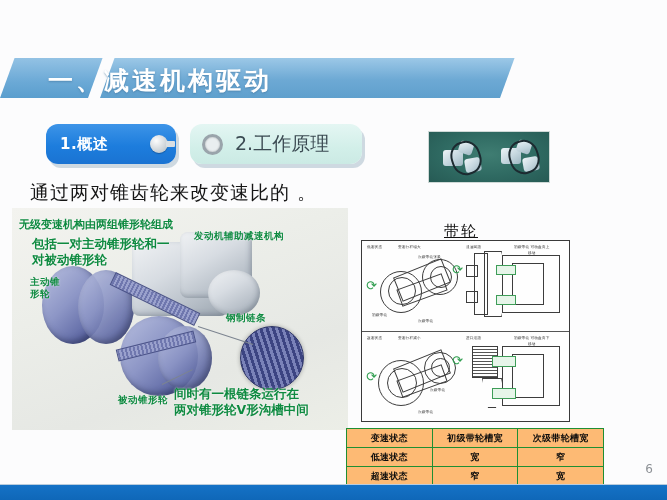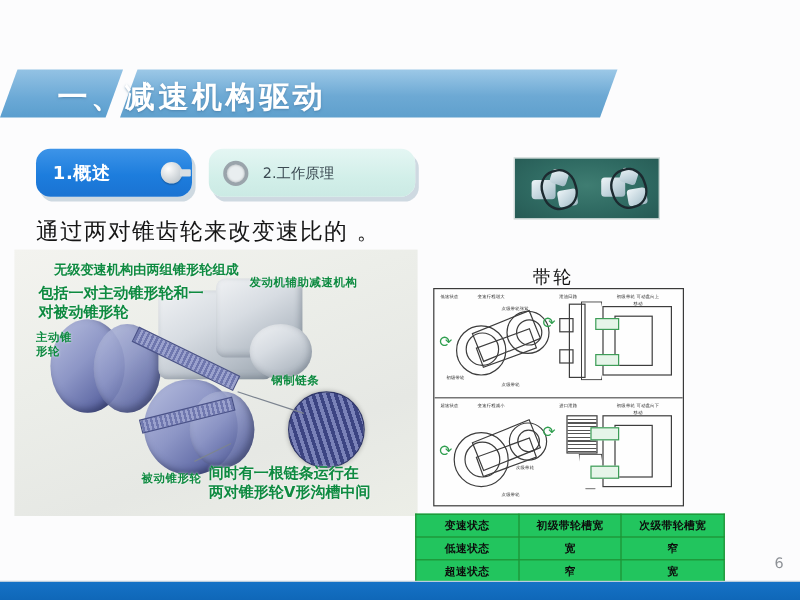--- a/index.html
+++ b/index.html
@@ -29,20 +29,21 @@
     letter-spacing:3px;
     text-shadow:0 1px 2px rgba(60,110,150,.55);
     white-space:nowrap;
   }
 
   
   .steps{position:absolute;left:30px;top:124px;display:flex;align-items:center;}
   .chip{
     position:relative;border-radius:12px;height:40px;display:flex;align-items:center;
     box-shadow:3px 4px 0 rgba(150,175,190,.45);
+    margin-left:16px;
   }
   .chip-a{
     width:116px;background:linear-gradient(180deg,#3d94e8 0%,#1d7ddd 55%,#1a73d2 100%);
     padding-left:14px;
   }
   .chip-a .lbl{color:#fff;font-size:15px;font-weight:bold;letter-spacing:.5px;}
   .chip-a .knob{
     position:absolute;right:8px;top:11px;width:18px;height:18px;border-radius:50%;
     background:radial-gradient(circle at 35% 32%,#fdfdfd,#c6cdd2 70%,#9fa9b0);
     box-shadow:0 1px 1px rgba(0,0,0,.25);
@@ -53,21 +54,21 @@
   }
   .chip-b{
     width:160px;background:linear-gradient(180deg,#e4f6f3 0%,#d2efe9 60%,#cbeae4 100%);
     margin-left:14px;padding-left:12px;
   }
   .chip-b .ring{
     width:15px;height:15px;border-radius:50%;
     border:3px solid #9aa4ab;background:#e9eef0;margin-right:12px;flex:none;
     box-shadow:inset 0 0 2px rgba(0,0,0,.3);
   }
-  .chip-b .lbl{color:#3b4a52;font-size:12px;}
+  .chip-b .lbl{color:#3b4a52;font-size:19px;}
 
   
   .lead{
     position:absolute;left:30px;top:180px;font-size:19px;color:#161616;
     letter-spacing:1px;font-weight:500;
   }
 
   
   .cvt-photo{
     position:absolute;left:428px;top:131px;width:120px;height:50px;
@@ -115,40 +116,40 @@
   .gtxt{
     position:absolute;color:#0e8a40;font-weight:bold;line-height:1.28;
     text-shadow:0 0 2px rgba(255,255,255,.85);white-space:pre-line;
   }
   .gtxt.big{font-size:12.5px;}
   .gtxt.mid{font-size:11px;}
   .gtxt.sm{font-size:9.5px;letter-spacing:.5px;}
 
   
   .panel-title{
-    position:absolute;left:444px;top:222px;font-size:15px;color:#111;letter-spacing:2px;
+    position:absolute;left:444px;top:222px;font-size:15px;color:#111;letter-spacing:2px;text-decoration:underline;
   }
   .tech-panel{
     position:absolute;left:361px;top:240px;width:207px;height:180px;
     background:#fefefe;border:1px solid #3a3a3a;overflow:hidden;
   }
   .tp-half{position:absolute;left:0;width:207px;height:90px;}
   .tp-half.top{top:0;}
   .tp-half.bot{top:90px;border-top:1px solid #555;}
   .tp-lbl{position:absolute;font-size:3.6px;color:#2a2a2a;white-space:nowrap;letter-spacing:.2px;}
   .sk{position:absolute;border:.8px solid #3d3d3d;background:#fff;}
   .sk.round{border-radius:50%;}
   .sk.nofill{background:transparent;}
   .garrow{position:absolute;color:#2f9e4f;font-size:13px;line-height:1;}
   .gband{position:absolute;background:#e6f5e9;border:1px solid #3e9d58;}
 
   
   .gtable{
     position:absolute;left:346px;top:428px;width:258px;height:49px;
-    border-collapse:collapse;background:#22c55e;
+    border-collapse:collapse;background:#fdba74;
     font-size:9px;color:#0c0c0c;
   }
   .gtable td{
     border:1px solid #1f8f33;text-align:center;vertical-align:middle;height:16px;
     font-weight:bold;letter-spacing:.3px;
   }
   .gtable td.val{font-weight:bold;}
   .gtable .c0{width:86px;}
   .gtable .c1{width:86px;}
   .gtable .c2{width:86px;}
@@ -206,26 +207,26 @@
     <div class="housing" style="left:168px;top:24px;width:72px;height:66px;"></div>
     <div class="cone" style="left:108px;top:108px;width:78px;height:80px;"></div>
     <div class="cone" style="left:146px;top:118px;width:54px;height:64px;opacity:.9;"></div>
     <div class="chainband" style="left:96px;top:84px;width:92px;height:12px;transform:rotate(26deg);"></div>
     <div class="chainband" style="left:104px;top:132px;width:78px;height:10px;transform:rotate(-14deg);"></div>
     <div class="housing" style="left:196px;top:62px;width:52px;height:46px;border-radius:50%;"></div>
     <div class="magnif" style="left:228px;top:118px;width:62px;height:62px;"></div>
     <div class="leader" style="left:186px;top:118px;width:58px;transform:rotate(18deg);"></div>
     <div class="leader" style="left:150px;top:176px;width:34px;transform:rotate(-26deg);"></div>
 
-    <div class="gtxt mid" style="left:33px;top:10px;text-align:center;">无级变速机构由两组锥形轮组成</div>
+    <div class="gtxt mid" style="left:7px;top:10px;text-align:center;">无级变速机构由两组锥形轮组成</div>
     <div class="gtxt big" style="left:20px;top:28px;">包括一对主动锥形轮和一
 对被动锥形轮</div>
     <div class="gtxt sm" style="left:18px;top:68px;">主动锥
 形轮</div>
-    <div class="gtxt sm" style="left:196px;top:22px;">发动机辅助减速机构</div>
+    <div class="gtxt sm" style="left:182px;top:22px;">发动机辅助减速机构</div>
     <div class="gtxt sm" style="left:214px;top:104px;">钢制链条</div>
     <div class="gtxt sm" style="left:106px;top:186px;">被动锥形轮</div>
     <div class="gtxt big" style="left:162px;top:178px;">间时有一根链条运行在
 两对锥形轮V形沟槽中间</div>
   </div>
 
   <div class="panel-title">带轮</div>
 
   <div class="tech-panel">
 

